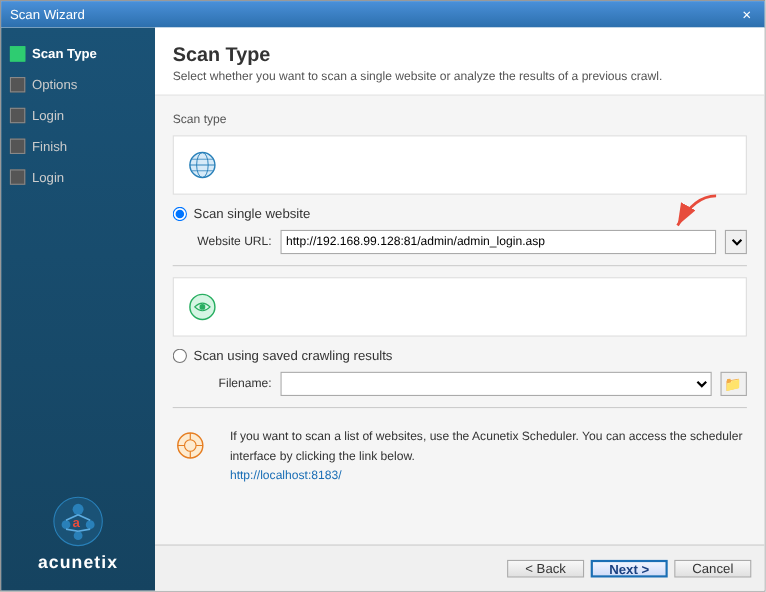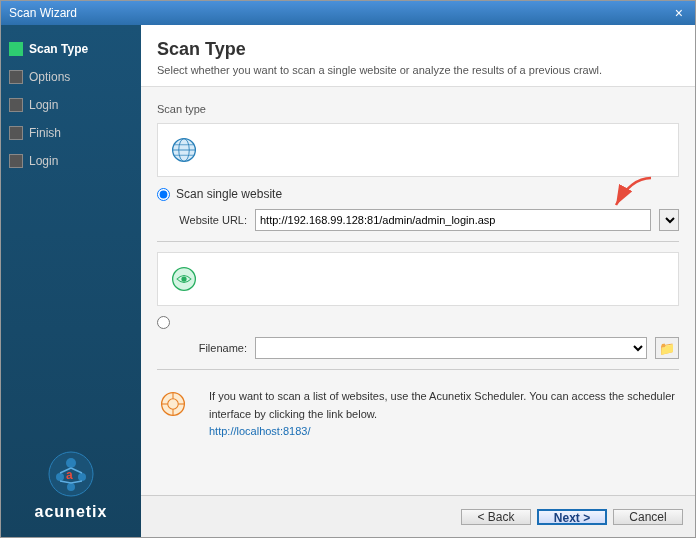--- a/index.html
+++ b/index.html
@@ -394,20 +394,21 @@
             <svg class="crawler-svg" viewBox="0 0 32 32">
               <circle cx="16" cy="16" r="13" fill="#d5f5e3" stroke="#27ae60" stroke-width="1.5"></circle>
               <path d="M8 16 Q16 8 24 16 Q16 24 8 16Z" fill="none" stroke="#27ae60" stroke-width="1.2"></path>
               <circle cx="16" cy="16" r="3" fill="#27ae60"></circle>
             </svg>
           </div>
         </div>
 
         <div class="radio-row">
           <input type="radio" name="scan-type" id="radio2" style="">
+          <label class="radio-label" for="radio2">Scan using saved crawling results</label>
         </div>
 
         <div class="field-row">
           <span class="field-label">Filename:</span>
           <select class="dropdown-select">
             <option></option>
           </select>
           <button class="folder-btn">
             <span>📁</span>
           </button>

